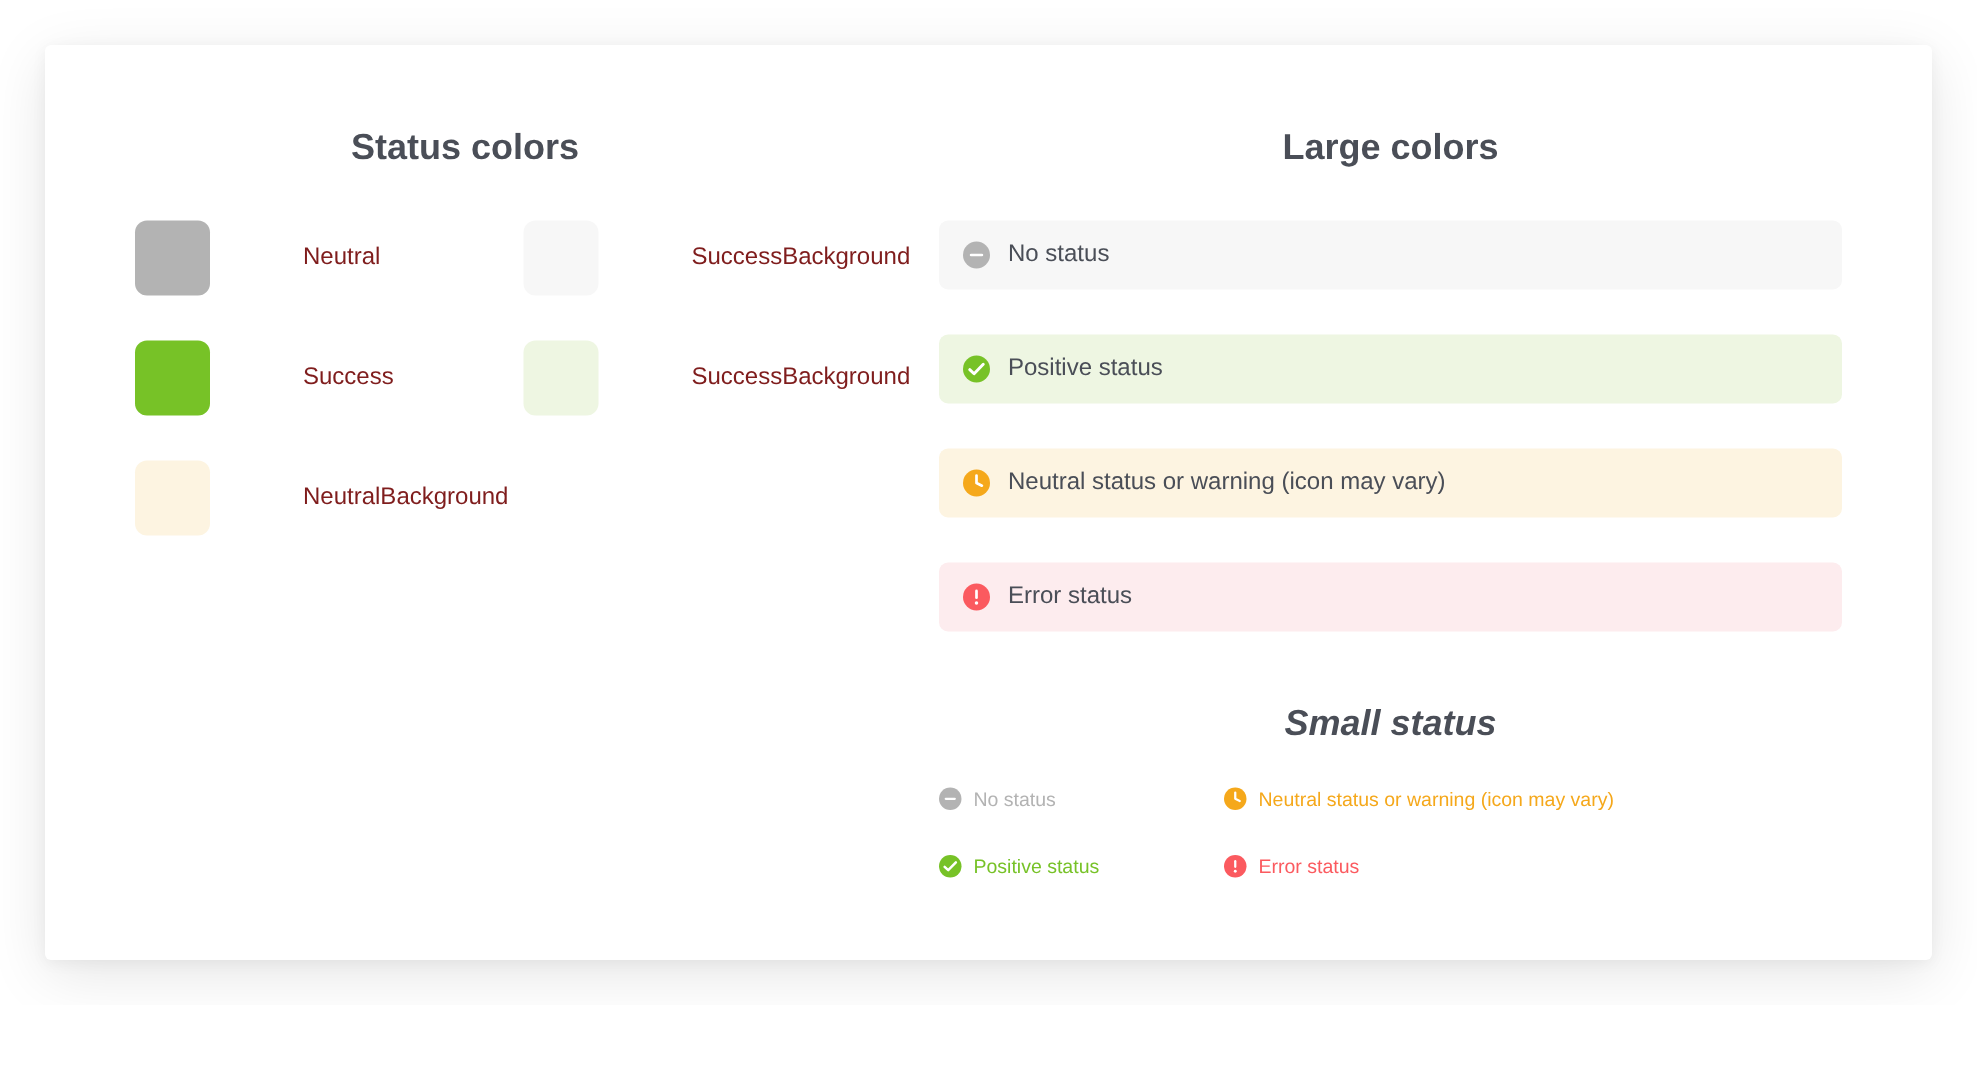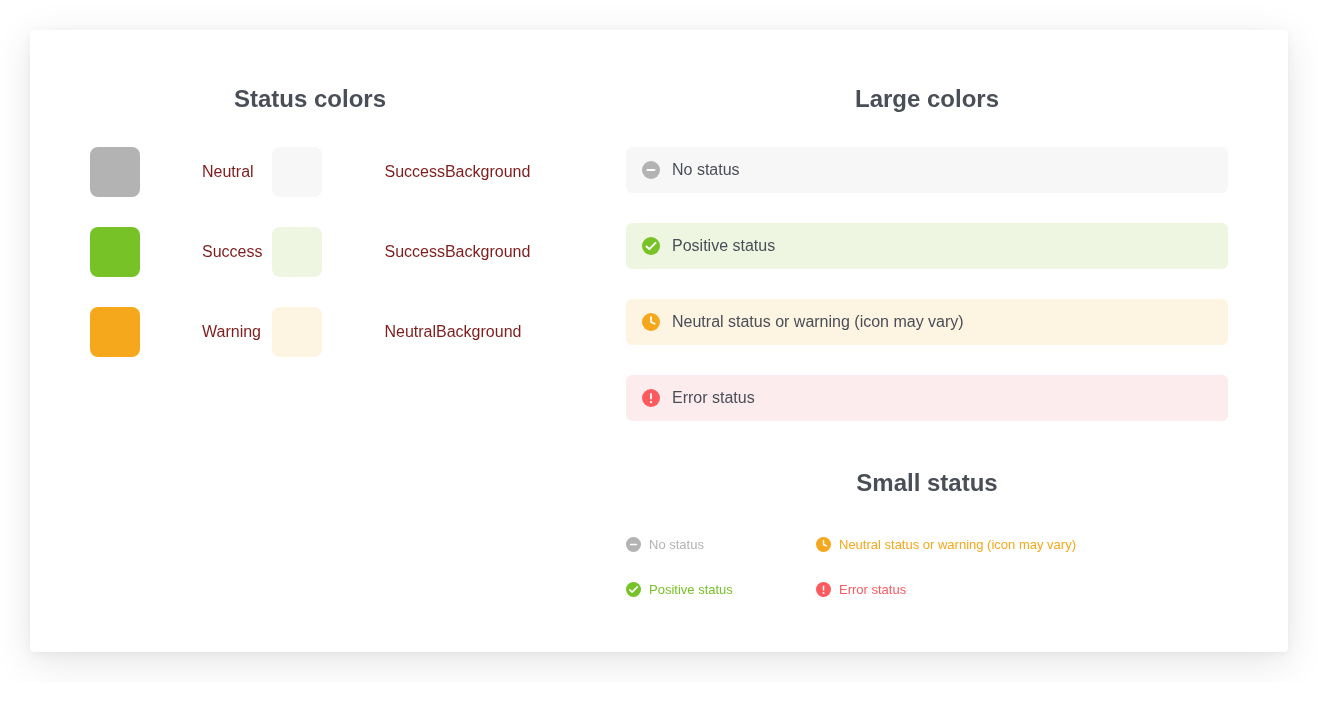--- a/index.html
+++ b/index.html
@@ -21,21 +21,21 @@
       text-align: center;
     }
     .col-left { width: 440px; flex-shrink: 0; }
     .col-right { flex: 1; }
     h2 {
       font-size: 24px;
       font-weight: 700;
       color: #4a4e57;
       margin-bottom: 34px;
     }
-    h2.small-heading { margin-top: 48px; margin-bottom: 40px; }
+    h2.small-heading { margin-top: 48px; margin-bottom: 28px; font-style: italic; }
     .swatch-grid {
       display: grid;
       grid-template-columns: 1fr 1fr;
       row-gap: 30px;
       column-gap: 10px;
     }
     .swatch-item {
       display: flex;
       align-items: center;
       gap: 14px;
@@ -98,24 +98,20 @@
           <div class="swatch" style="background: rgb(247, 247, 247);"></div>
           <span class="swatch-label">SuccessBackground</span>
         </div>
         <div class="swatch-item">
           <div class="swatch" style="background: rgb(119, 194, 39);"></div>
           <span class="swatch-label">Success</span>
         </div>
         <div class="swatch-item">
           <div class="swatch" style="background: rgb(238, 246, 226);"></div>
           <span class="swatch-label">SuccessBackground</span>
-        </div>
-        <div class="swatch-item">
-          <div class="swatch" style="background: rgb(245, 168, 27);"></div>
-          <span class="swatch-label">Warning</span>
         </div>
         <div class="swatch-item">
           <div class="swatch" style="background: rgb(253, 244, 225);"></div>
           <span class="swatch-label">NeutralBackground</span>
         </div>
       </div>
   </div>
   <div class="col-right">
     <h2>Large colors</h2>
     <div class="status-list" id="large-status-list">

